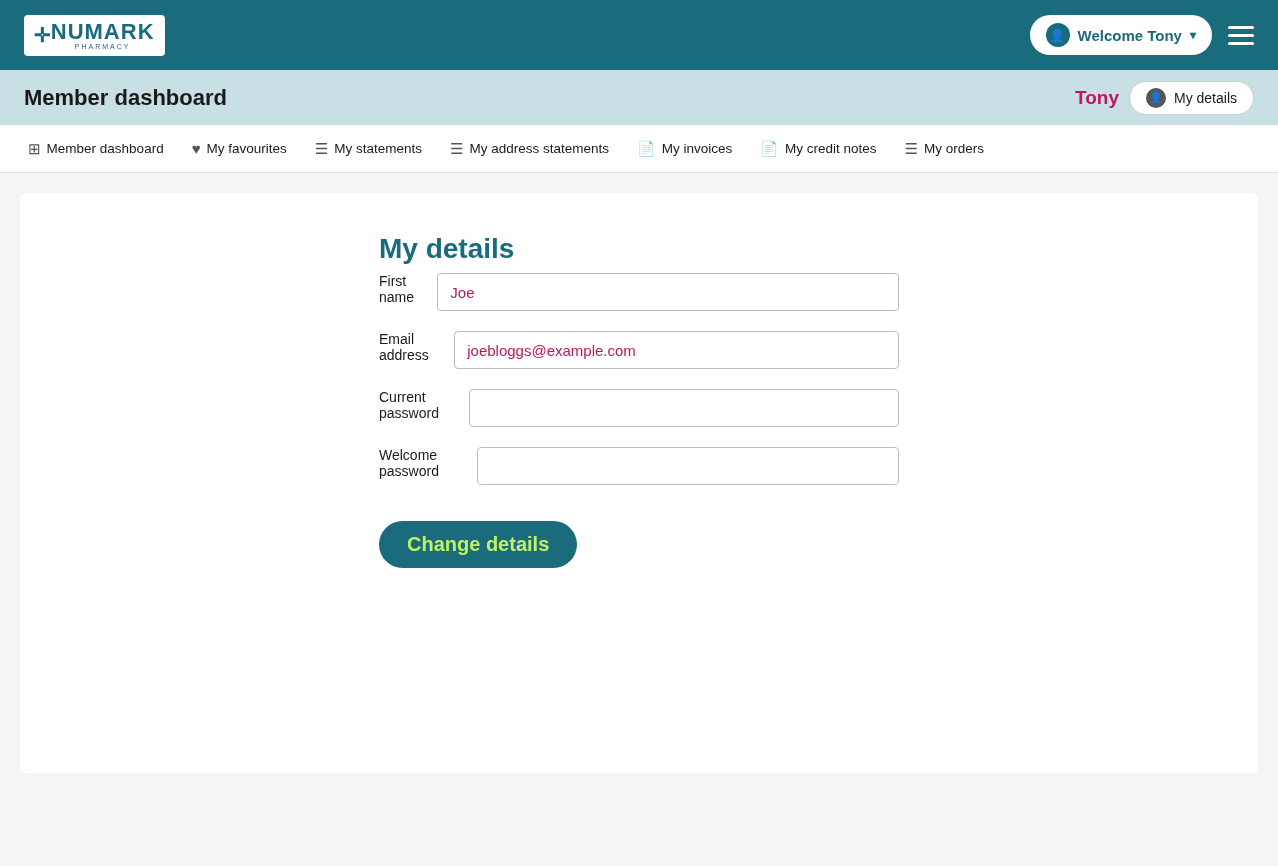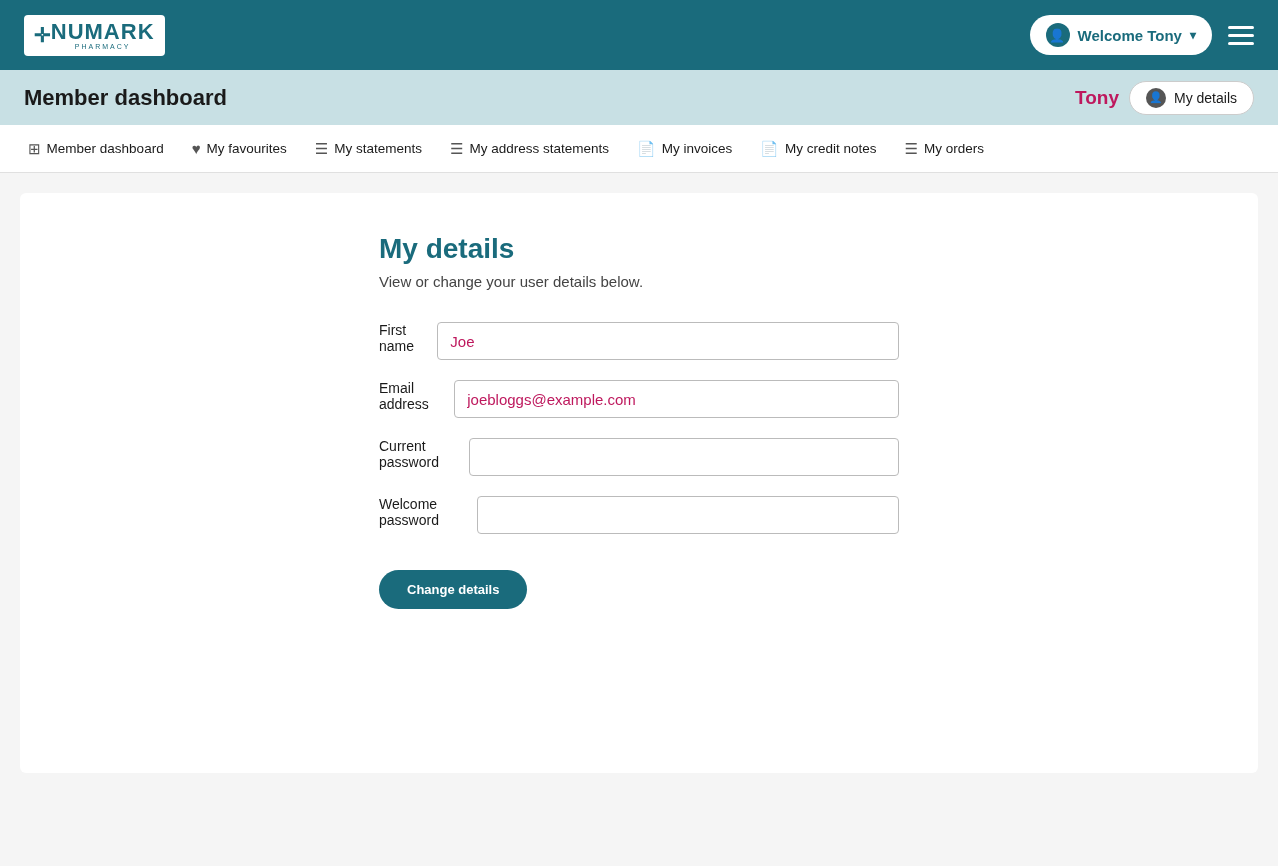--- a/index.html
+++ b/index.html
@@ -209,25 +209,25 @@
       border-radius: 4px;
       padding: 2px 12px;
       font-size: 15px;
       color: #be185d;
       outline: none;
       width: 100%;
     }
 
     .change-btn {
       background: #1a6b7c;
-      color: #ffffff;
+      color: #bef264;
       border: none;
       border-radius: 50px;
       padding: 12px 28px;
-      font-size: 13px;
+      font-size: 20px;
       font-weight: 600;
       cursor: pointer;
       margin-top: 16px;
     }
   </style>
 </head>
 <body>
 
 <header class="header">
   <div class="logo">
@@ -291,21 +291,20 @@
   </a>
   <a class="nav-item">
     <span class="nav-icon">☰</span>
     <span>My orders</span>
   </a>
 </nav>
 
 <div class="main-content">
   <div class="form-container">
     <h1 class="page-title">My details</h1>
-    <p class="page-subtitle">View or change your user details below.</p>
 
     
     <div class="form-row">
       <div class="form-group half">
         <label class="form-label">First name</label>
         <input class="form-input" type="text" value="Joe" style="">
       </div>
     </div>
 
     

